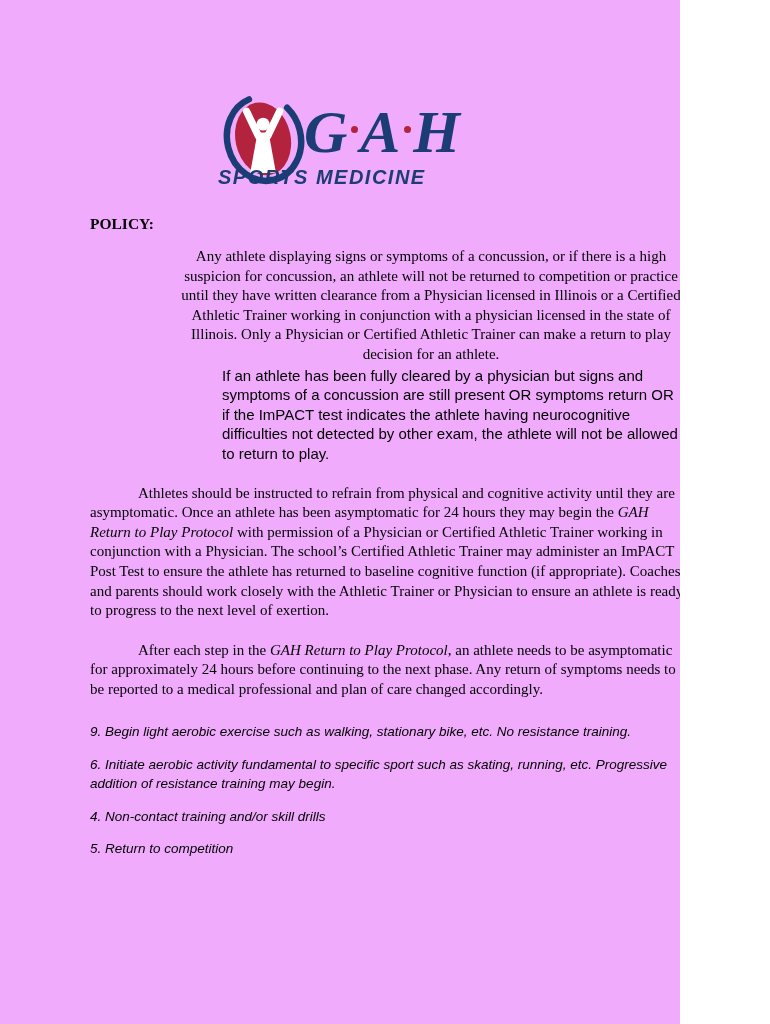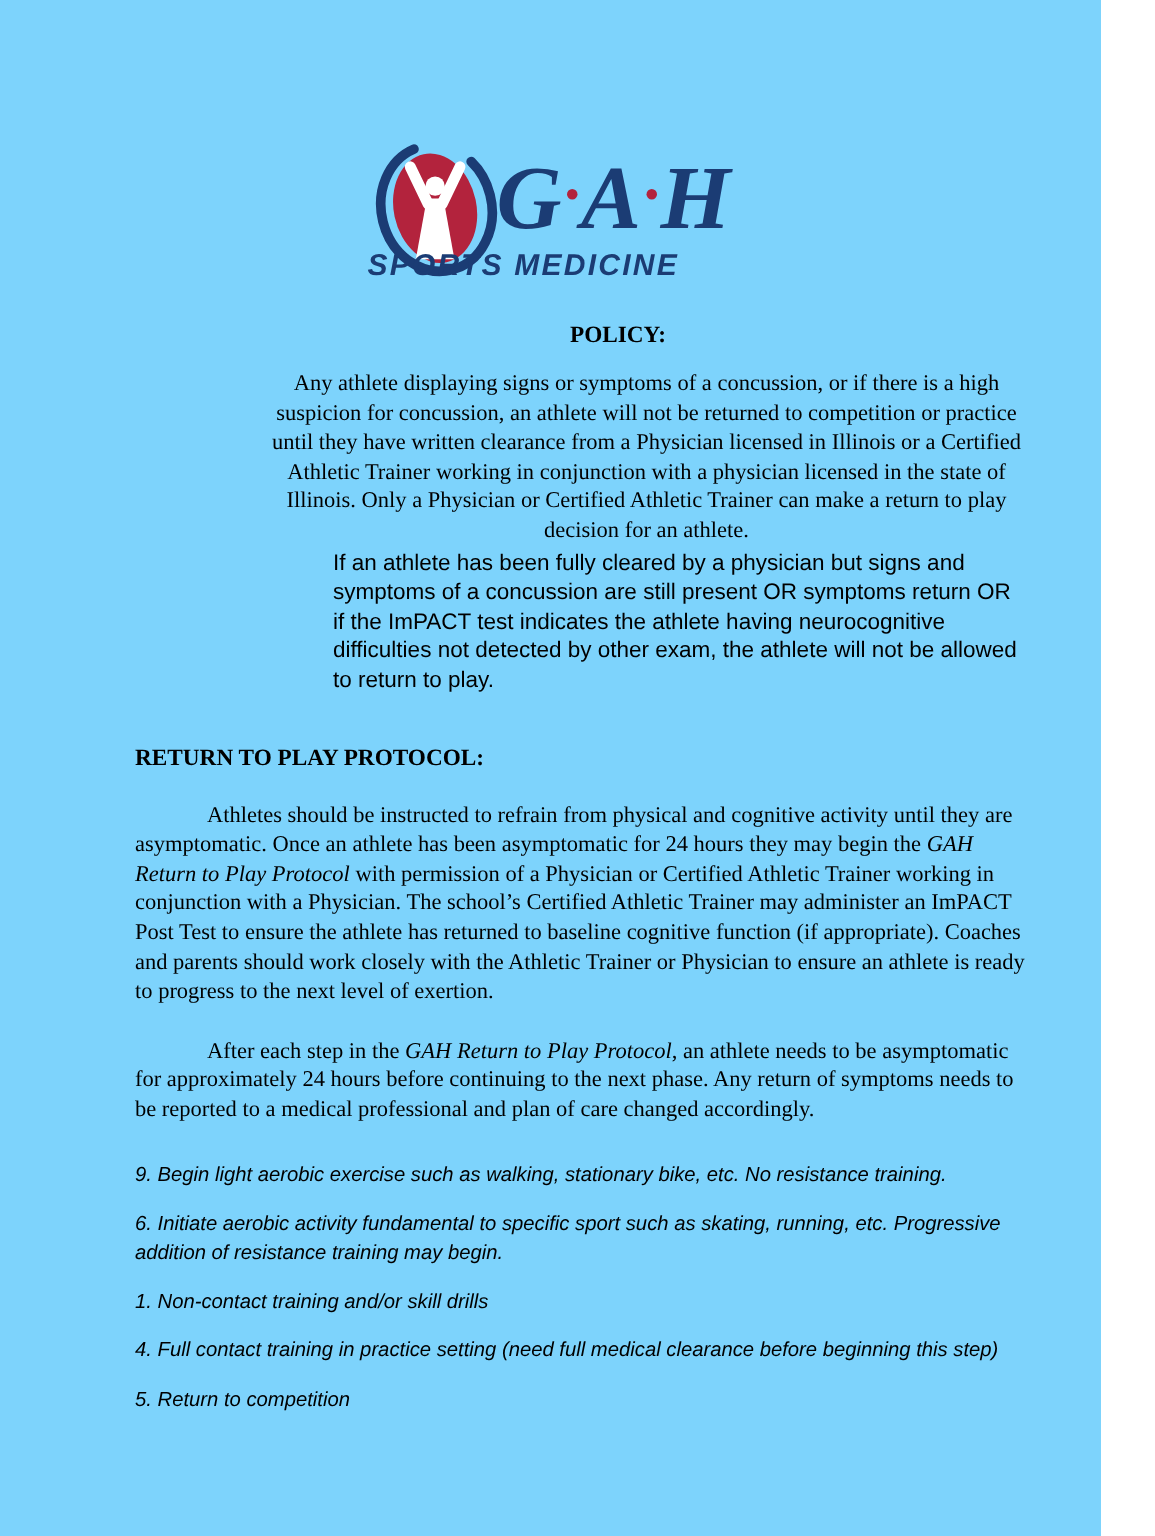--- a/index.html
+++ b/index.html
@@ -1,19 +1,19 @@
 <!DOCTYPE html>
 <html style="--navy: #1b3c74; --red: #b3233d;"><head>
 <meta charset="utf-8">
 <style>
   :root { --navy:#1b3c74; --red:#b3233d; }
   * { box-sizing: border-box; }
   html,body { margin:0; padding:0; background:#ffffff; }
   .page {
-    width:734px; height:1024px; background:#7dd3fc; color:#000;
+    width:680px; height:1024px; background:#f0abfc; color:#000;
     font-family:"Liberation Serif", serif;
     position:relative; overflow:hidden;
   }
 
   
   .logo { width:fit-content; margin:86px auto 0; }
   .logo-row { display:flex; align-items:flex-start; }
   .emblem { width:92px; height:102px; flex:0 0 auto; }
   .wordmark {
     font-family:"Liberation Serif", serif;
@@ -30,21 +30,21 @@
     font-style:italic; font-weight:bold;
     font-size:20px; letter-spacing:1.5px; color:var(--navy);
     text-align:left; margin-top:-22px; white-space:nowrap;
   }
 
   
   .heading {
     font-size:15.5px; font-weight:bold; margin:0 0 0 90px;
     font-family:"Liberation Serif", serif;
   }
-  .heading-policy { margin-top:26px;text-align:center; }
+  .heading-policy { margin-top:26px; }
   .heading-rtp   { margin-top:33px; }
 
   .serif-body { font-size:15px; line-height:19.6px; }
 
   .policy-body {
     margin:14px 0 0 180px; width:502px;
     text-align:center;
   }
   .policy-note {
     margin:1px 0 0 222px; width:458px;
@@ -90,27 +90,25 @@
     </div>
     <div class="logo-subtitle">SPORTS MEDICINE</div>
   </div>
 
   <h2 class="heading heading-policy">POLICY:</h2>
 
   <p class="policy-body serif-body">Any athlete displaying signs or symptoms of a concussion, or if there is a high suspicion for concussion, an athlete will not be returned to competition or practice until they have written clearance from a Physician licensed in Illinois or a Certified Athletic Trainer working in conjunction with a physician licensed in the state of Illinois. Only a Physician or Certified Athletic Trainer can make a return to play decision for an athlete.</p>
 
   <p class="policy-note">If an athlete has been fully cleared by a physician but signs and symptoms of a concussion are still present OR symptoms return OR if the ImPACT test indicates the athlete having neurocognitive difficulties not detected by other exam, the athlete will not be allowed to return to play.</p>
 
-  <h2 class="heading heading-rtp">RETURN TO PLAY PROTOCOL:</h2>
 
   <p class="body-para serif-body"><span>Athletes should be instructed to refrain from physical and cognitive activity until they are asymptomatic. Once an athlete has been asymptomatic for 24 hours they may begin the </span><span class="it">GAH Return to Play Protocol</span><span> with permission of a Physician or Certified Athletic Trainer working in conjunction with a Physician. The school’s Certified Athletic Trainer may administer an ImPACT Post Test to ensure the athlete has returned to baseline cognitive function (if appropriate). Coaches and parents should work closely with the Athletic Trainer or Physician to ensure an athlete is ready to progress to the next level of exertion.</span></p>
 
   <p class="body-para serif-body"><span>After each step in the </span><span class="it">GAH Return to Play Protocol</span><span>, an athlete needs to be asymptomatic for approximately 24 hours before continuing to the next phase. Any return of symptoms needs to be reported to a medical professional and plan of care changed accordingly.</span></p>
 
   <div class="steps">
       <p class="step">9. Begin light aerobic exercise such as walking, stationary bike, etc. No resistance training.</p>
       <p class="step">6. Initiate aerobic activity fundamental to specific sport such as skating, running, etc. Progressive addition of resistance training may begin.</p>
-      <p class="step">1. Non-contact training and/or skill drills</p>
-      <p class="step">4. Full contact training in practice setting (need full medical clearance before beginning this step)</p>
+      <p class="step">4. Non-contact training and/or skill drills</p>
       <p class="step">5. Return to competition</p>
     </div>
 
 </div>
 
 </body></html>

